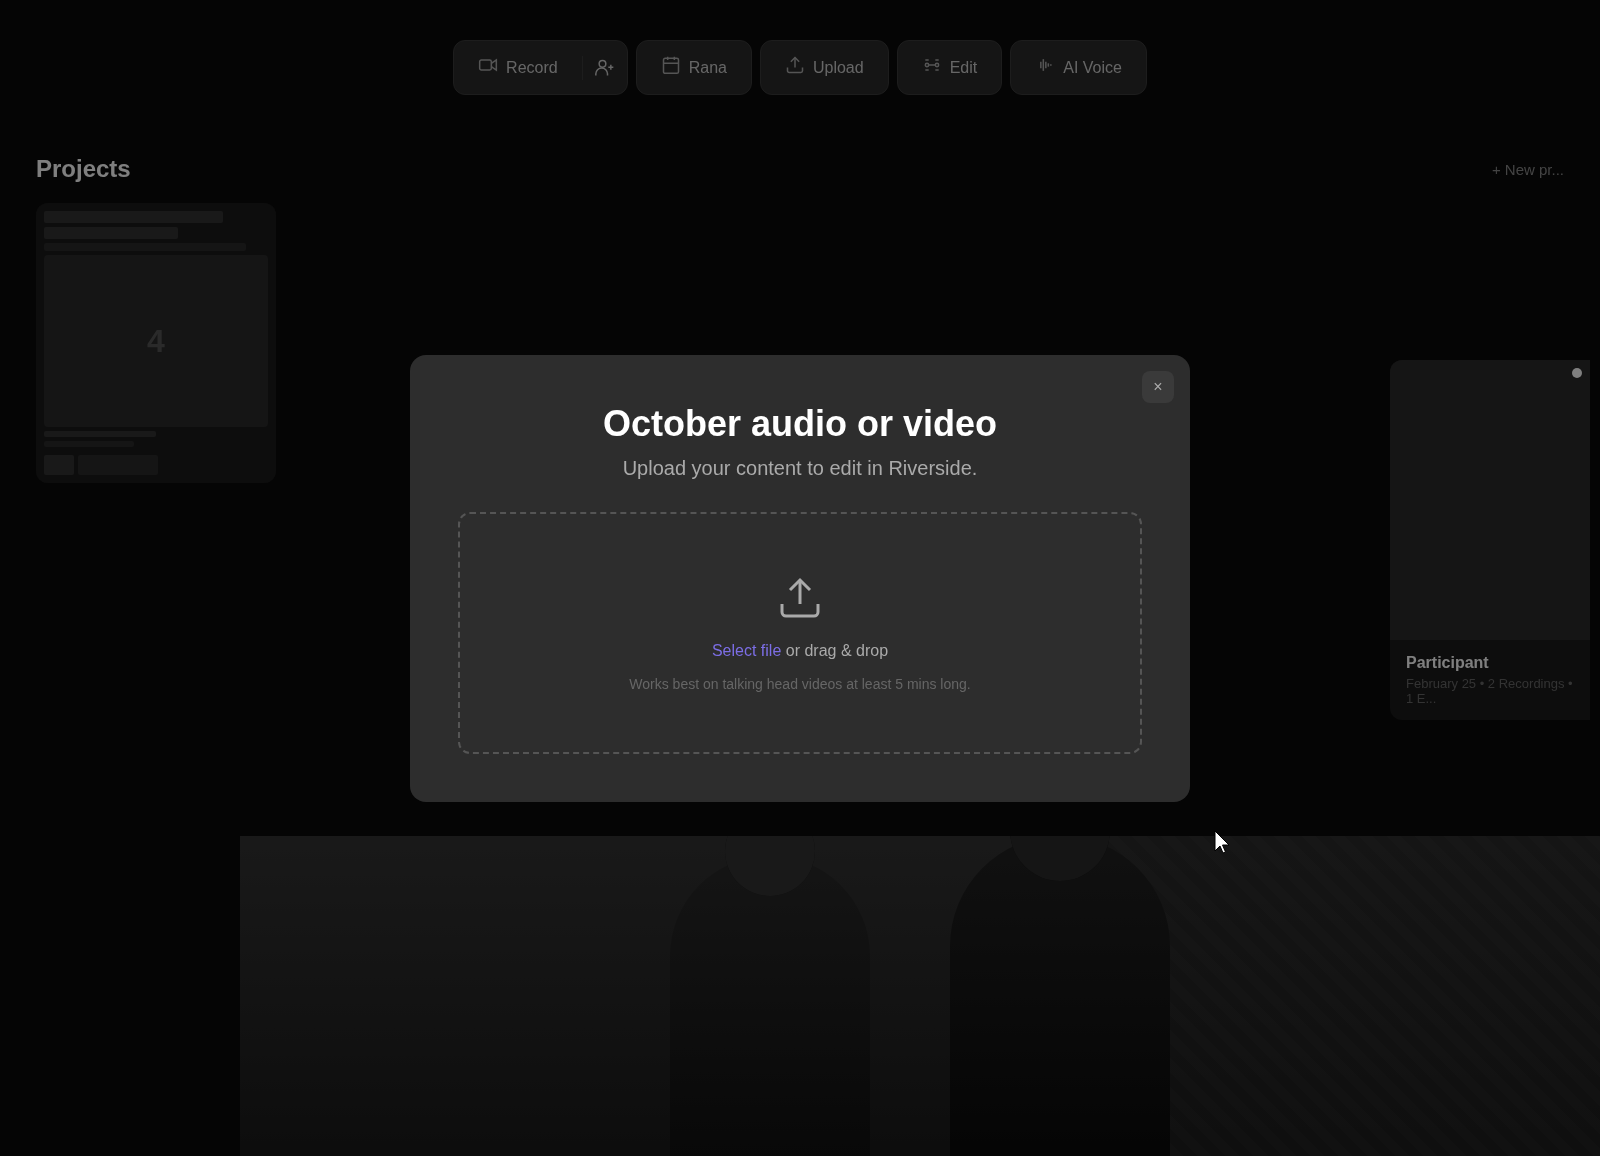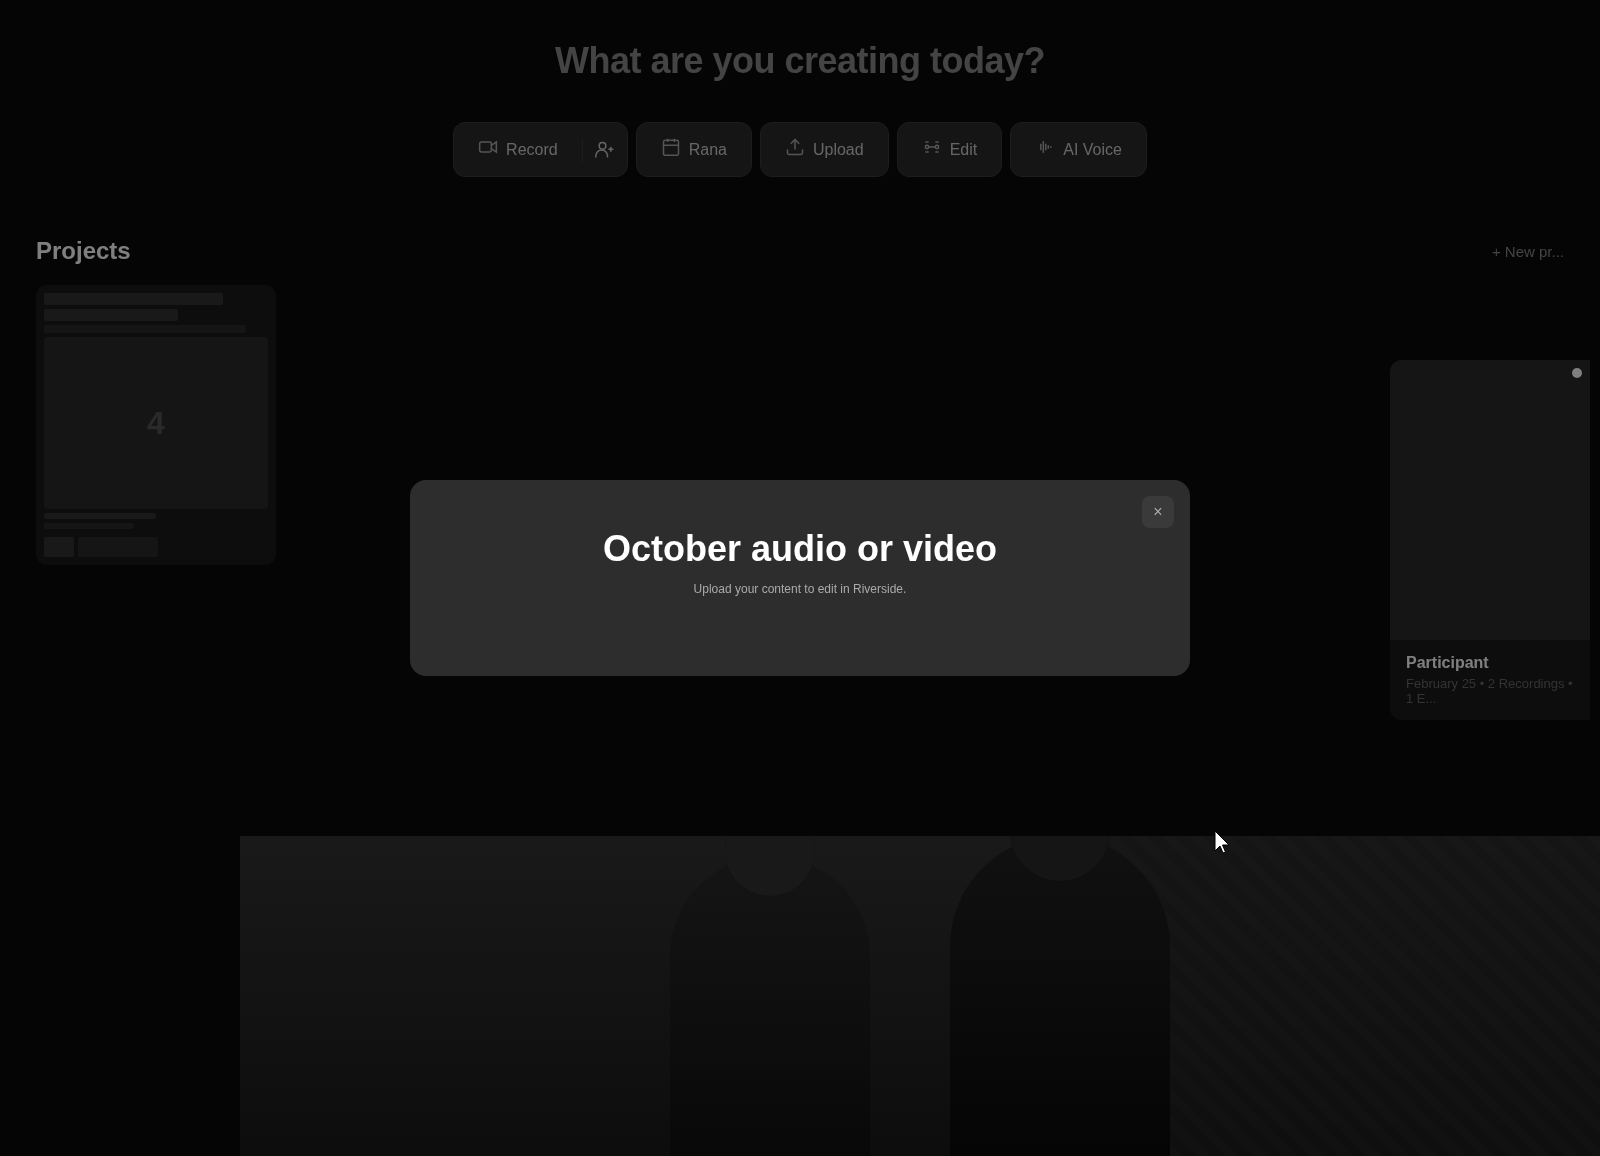--- a/index.html
+++ b/index.html
@@ -205,21 +205,21 @@
 
     .modal-title {
       font-size: 36px;
       font-weight: 700;
       color: #fff;
       text-align: center;
       margin-bottom: 12px;
     }
 
     .modal-subtitle {
-      font-size: 12px;
+      font-size: 20px;
       color: #aaa;
       text-align: center;
       margin-bottom: 32px;
     }
 
     .drop-zone {
       border: 2px dashed #555;
       border-radius: 12px;
       padding: 60px 40px;
       display: flex;
@@ -334,21 +334,20 @@
       height: 10px;
       background: #fff;
       border-radius: 50%;
     }
   </style>
 </head>
 <body>
 
 <div class="bg-page">
 
-  <h1 class="page-title">What are you creating today?</h1>
 
   <div class="nav-bar">
 
     <div class="record-group">
       <button class="nav-btn">
         <span class="icon">
           <svg width="20" height="20" viewBox="0 0 24 24" fill="none" stroke="currentColor" stroke-width="1.8">
             <rect x="2" y="6" width="14" height="12" rx="2"></rect>
             <path d="M16 10l6-4v12l-6-4"></path>
           </svg>
@@ -478,20 +477,34 @@
   </div>
 </div>
 
 <div class="modal-overlay">
   <div class="modal">
     <button class="modal-close">×</button>
 
     <h2 class="modal-title">October audio or video</h2>
     <p class="modal-subtitle">Upload your content to edit in Riverside.</p>
 
+    <div class="drop-zone">
+      <div>
+        <svg width="48" height="48" viewBox="0 0 24 24" fill="none" stroke="#aaa" stroke-width="1.5">
+          <path d="M21 15v4a2 2 0 01-2 2H5a2 2 0 01-2-2v-4"></path>
+          <polyline points="17 8 12 3 7 8"></polyline>
+          <line x1="12" y1="3" x2="12" y2="15"></line>
+        </svg>
+      </div>
+      <div class="drop-zone-text">
+        <a class="link">Select file</a>
+        <span>or drag &amp; drop</span>
+      </div>
+      <p class="drop-zone-hint">Works best on talking head videos at least 5 mins long.</p>
+    </div>
   </div>
 </div>
 
 <div style="position:absolute; bottom:295px; right:365px; pointer-events:none; z-index:200;">
   <svg width="24" height="28" viewBox="0 0 24 28" fill="none">
     <path d="M4 2L4 22L9 17L12 24L14.5 23L11.5 16L18 16L4 2Z" fill="white" stroke="black" stroke-width="1"></path>
   </svg>
 </div>
 
 </body></html>

